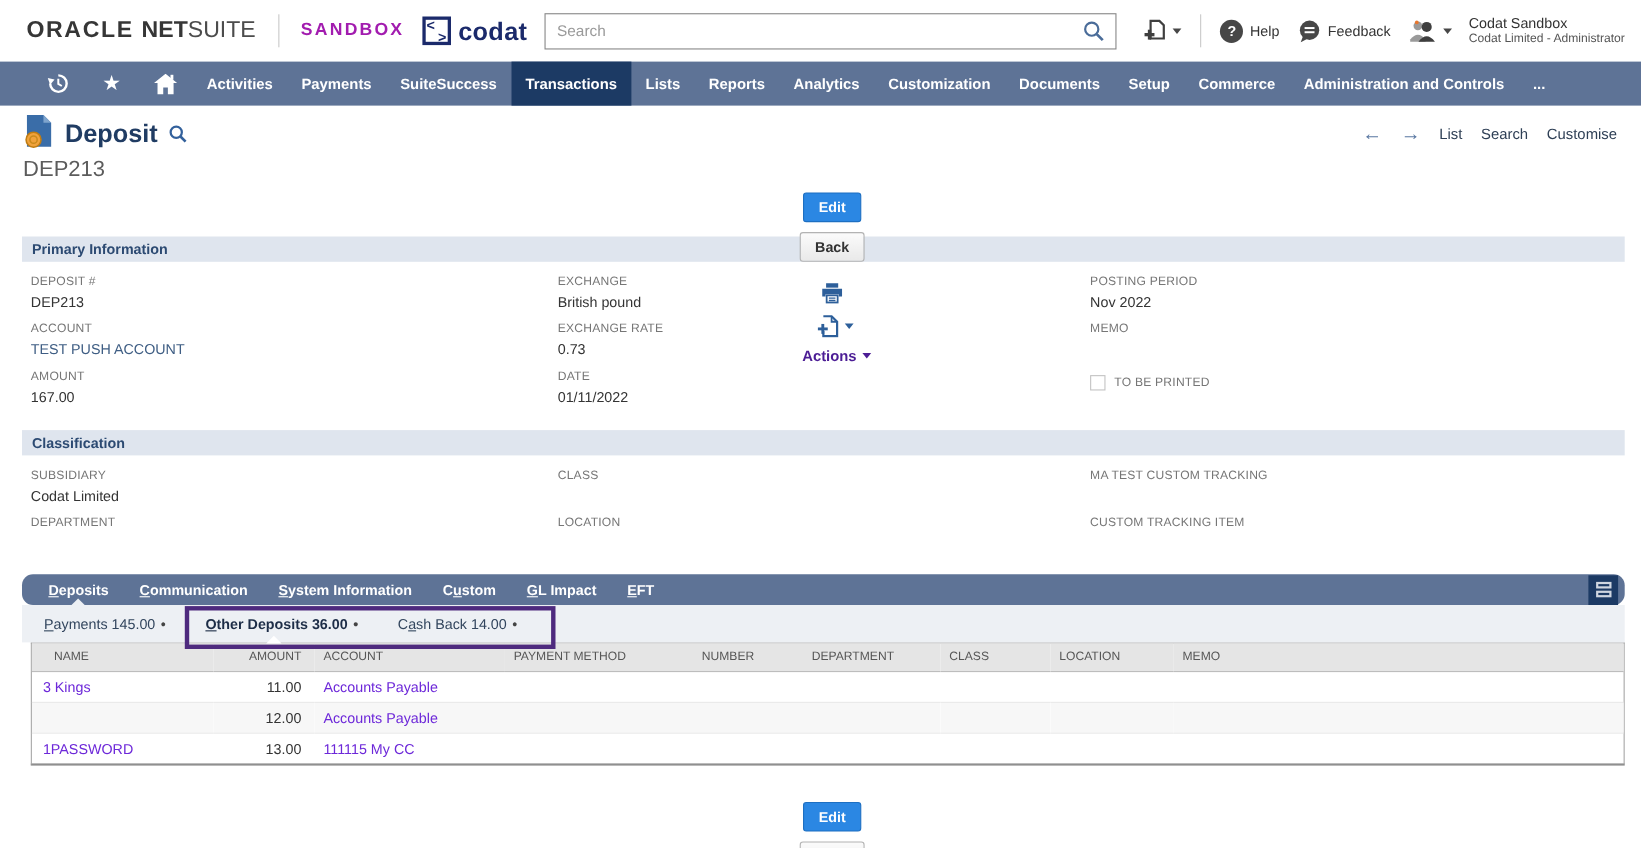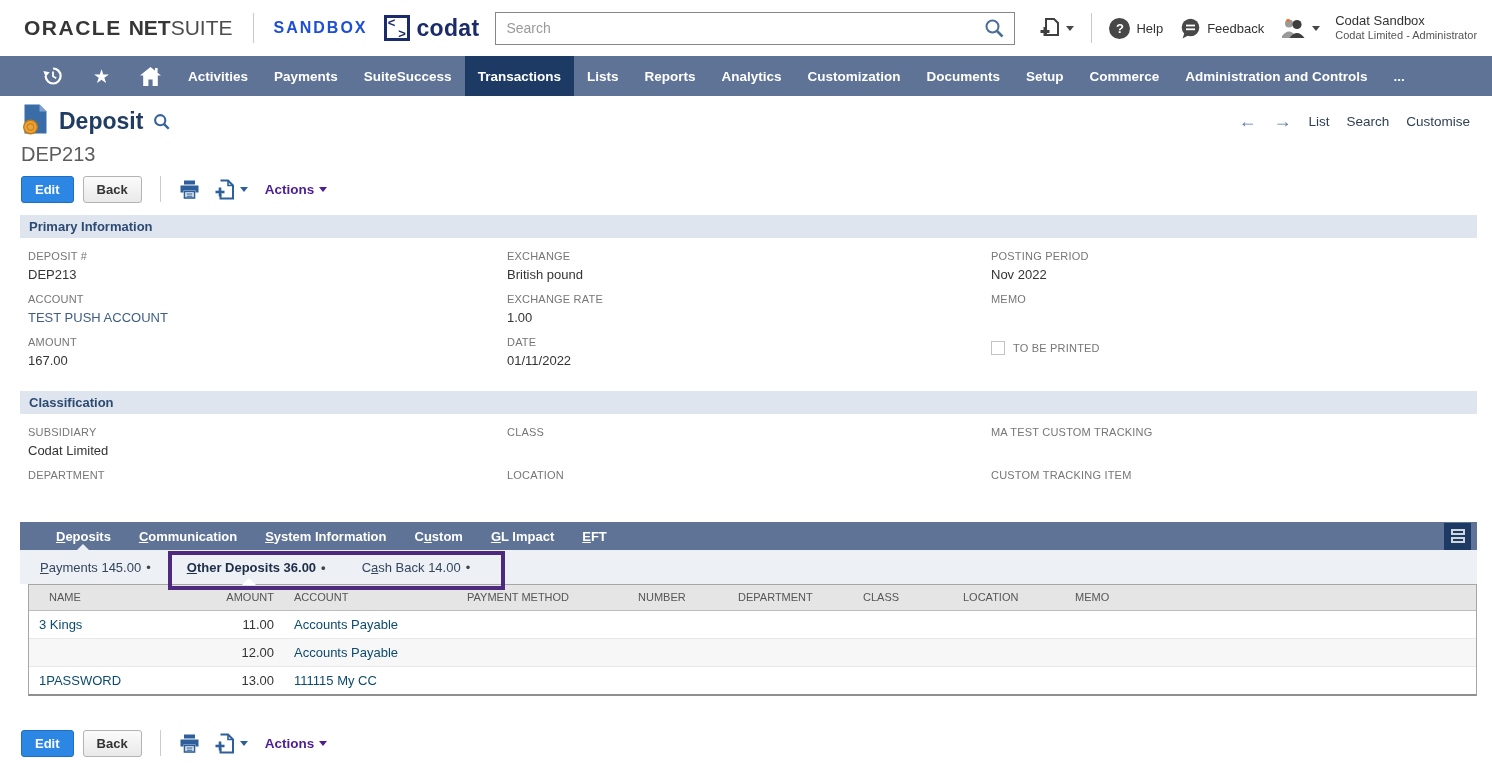--- a/index.html
+++ b/index.html
@@ -6,21 +6,21 @@
   html,body{background:#fff;}
   body{width:1492px;height:771px;font-family:"Liberation Sans",sans-serif;position:relative;overflow:hidden;}
 
   
   .topbar{height:56px;display:flex;align-items:center;padding:0 14px 0 24px;background:#fff;}
   .brand{display:flex;align-items:baseline;gap:7px;font-size:21px;color:#363636;white-space:nowrap;}
   .oracle{font-weight:700;letter-spacing:1.5px;}
   .net{font-weight:700;}
   .suite{font-weight:400;color:#4c4c4c;}
   .vdiv{width:1px;height:30px;background:#c9c9c9;margin:0 20px;flex:0 0 auto;}
-  .sandbox{color:#1d4ed8;font-weight:700;font-size:16px;letter-spacing:2px;margin-right:16px;white-space:nowrap;}
+  .sandbox{color:#a21caf;font-weight:700;font-size:16px;letter-spacing:2px;margin-right:16px;white-space:nowrap;}
   .codat{display:flex;align-items:center;gap:7px;}
   .codat-ic{width:26px;height:26px;border:3px solid #1b2a6b;position:relative;color:#1b2a6b;font-weight:700;flex:0 0 auto;}
   .codat-ic .lt{position:absolute;top:-3px;left:1px;font-size:13px;}
   .codat-ic .gt{position:absolute;bottom:-3px;right:1px;font-size:13px;}
   .codat-txt{font-size:23px;color:#1b2a6b;font-weight:600;letter-spacing:.3px;}
   .searchbox{margin-left:16px;width:520px;height:33px;border:1px solid #878787;display:flex;align-items:center;padding:0 10px;background:#fff;}
   .searchbox input{border:0;outline:0;flex:1;font-size:14px;color:#333;font-family:inherit;background:transparent;}
   .searchbox input::placeholder{color:#9a9a9a;}
   .hright{display:flex;align-items:center;margin-left:24px;gap:9px;white-space:nowrap;}
   .hicon{display:flex;align-items:center;cursor:pointer;}
@@ -38,42 +38,42 @@
   .nav-item{display:flex;align-items:center;padding:0 13px;font-size:13.5px;font-weight:700;cursor:pointer;white-space:nowrap;}
   .nav-item.active{background:#1c3a64;}
 
   
   .title-row{display:flex;align-items:center;gap:10px;margin:10px 0 0 22px;height:31px;}
   .page-title{font-size:23px;font-weight:700;color:#203c63;}
   .record-links{position:absolute;top:111px;right:22px;display:flex;align-items:center;gap:17px;font-size:13.5px;color:#2e3f55;}
   .record-links .arrow{color:#5b79a3;font-size:18px;font-weight:700;cursor:pointer;}
   .record-links .rlink{cursor:pointer;}
   .record-id{margin:6px 0 0 21px;font-size:20px;color:#5c5c5c;height:23px;}
-  .btn-row{display:flex;align-items:center;margin:9px 0 0 21px;gap:9px;height:28px;}
+  .btn-row{display:flex;align-items:center;margin:9px 0 0 21px;gap:9px;height:28px;flex-direction:column;}
   .btn{font-family:inherit;font-size:13px;font-weight:700;padding:5px 13px;border-radius:3px;cursor:pointer;}
   .btn-primary{background:#2b87e3;border:1px solid #1d6fc2;color:#fff;}
   .btn-secondary{background:linear-gradient(#fbfbfb,#e9e9e9);border:1px solid #b3b3b3;color:#333;}
   .btn-vdiv{width:1px;height:26px;background:#ccc;margin:0 9px;}
   .icon-btn{display:flex;align-items:center;cursor:pointer;color:#2d5f9a;}
   .actions{color:#4c1d95;font-weight:700;font-size:13.5px;margin-left:8px;display:flex;align-items:center;cursor:pointer;}
 
   
   .section-header{margin:12px 15px 0 20px;background:#dfe5ee;color:#2c4a72;font-weight:700;font-size:13px;padding:4px 9px;height:23px;}
   .fields{display:flex;margin:12px 15px 0 28px;}
   .fcol1{width:479px;} .fcol2{width:484px;} .fcol3{flex:1;}
   .field{margin-bottom:9px;}
   .lbl{font-size:11px;color:#767676;letter-spacing:.2px;margin-bottom:3px;height:14px;}
   .val{font-size:13px;color:#343434;min-height:17px;}
   .val.link{color:#3f5e84;cursor:pointer;}
   .checkbox-row{display:flex;align-items:center;gap:8px;margin-top:14px;}
   .checkbox{width:14px;height:14px;border:1px solid #c3c3c3;background:#fff;}
   .checkbox-row .lbl{margin-bottom:0;height:auto;text-align:center;}
 
   
-  .tabbar{margin:10px 15px 0 20px;height:28px;background:#5e7396;display:flex;align-items:stretch;padding:0 6px 0 22px;position:relative;}
+  .tabbar{margin:10px 15px 0 20px;height:28px;background:#5e7396;display:flex;align-items:stretch;padding:0 6px 0 10px;position:relative;border-radius:10px;}
   .tab{position:relative;display:flex;align-items:center;padding:0 14px;color:#fff;font-size:13px;font-weight:600;cursor:pointer;white-space:nowrap;}
   .tab.active{font-weight:700;}
   .tab.active::after{content:"";position:absolute;bottom:0;left:50%;transform:translateX(-50%);border:6px solid transparent;border-bottom:6px solid #edf0f4;border-top:0;}
   .key{text-decoration:underline;}
   .tab-expand{margin-left:auto;align-self:center;width:27px;height:27px;background:#1c3a64;display:flex;flex-direction:column;align-items:center;justify-content:center;gap:2px;cursor:pointer;}
   .tab-expand i{display:block;width:14px;height:6px;border:2px solid #cfd6e0;}
 
   .subtabbar{margin:0 15px 0 20px;height:34px;background:#edf0f4;display:flex;align-items:center;padding-left:20px;gap:36px;position:relative;}
   .subtab{position:relative;font-size:13px;color:#33465e;cursor:pointer;display:flex;align-items:center;gap:5px;height:100%;white-space:nowrap;}
   .subtab.active{font-weight:700;color:#1d2d47;}
@@ -87,21 +87,21 @@
   thead th{background:#e5e5e5;font-size:11px;color:#565656;font-weight:400;text-align:left;padding:6px 8px;border-bottom:1px solid #bdbdbd;height:25px;}
   th.c-name{width:165px;padding-left:20px;}
   th.c-amount{width:92px;}
   th.c-account{width:173px;} th.c-pm{width:171px;} th.c-number{width:100px;}
   th.c-dept{width:125px;} th.c-class{width:100px;} th.c-loc{width:112px;}
   .ar{text-align:right;padding-right:12px;}
   tbody td{font-size:13px;color:#343434;padding:6px 8px;border-bottom:1px solid #e8e8e8;height:28px;overflow:hidden;white-space:nowrap;}
   tbody td.cell-name{padding-left:10px;}
   tbody tr.alt{background:#f7f7f7;}
   tbody tr:last-child td{border-bottom:0;}
-  td.link{color:#0c4a6e;cursor:pointer;}
+  td.link{color:#6d28d9;cursor:pointer;}
 
   .bottom-btn-row{margin-top:33px;}
 </style>
 </head>
 <body>
 
 <header class="topbar">
   <div class="brand">
     <span class="oracle">ORACLE</span>
     <span><span class="net">NET</span><span class="suite">SUITE</span></span>
@@ -268,21 +268,21 @@
       <div class="val">167.00</div>
     </div>
   </div>
   <div class="fcol2">
     <div class="field">
       <div class="lbl">EXCHANGE</div>
       <div class="val">British pound</div>
     </div>
     <div class="field">
       <div class="lbl">EXCHANGE RATE</div>
-      <div class="val">1.00</div>
+      <div class="val">0.73</div>
     </div>
     <div class="field">
       <div class="lbl">DATE</div>
       <div class="val">01/11/2022</div>
     </div>
   </div>
   <div class="fcol3">
     <div class="field">
       <div class="lbl">POSTING PERIOD</div>
       <div class="val">Nov 2022</div>

